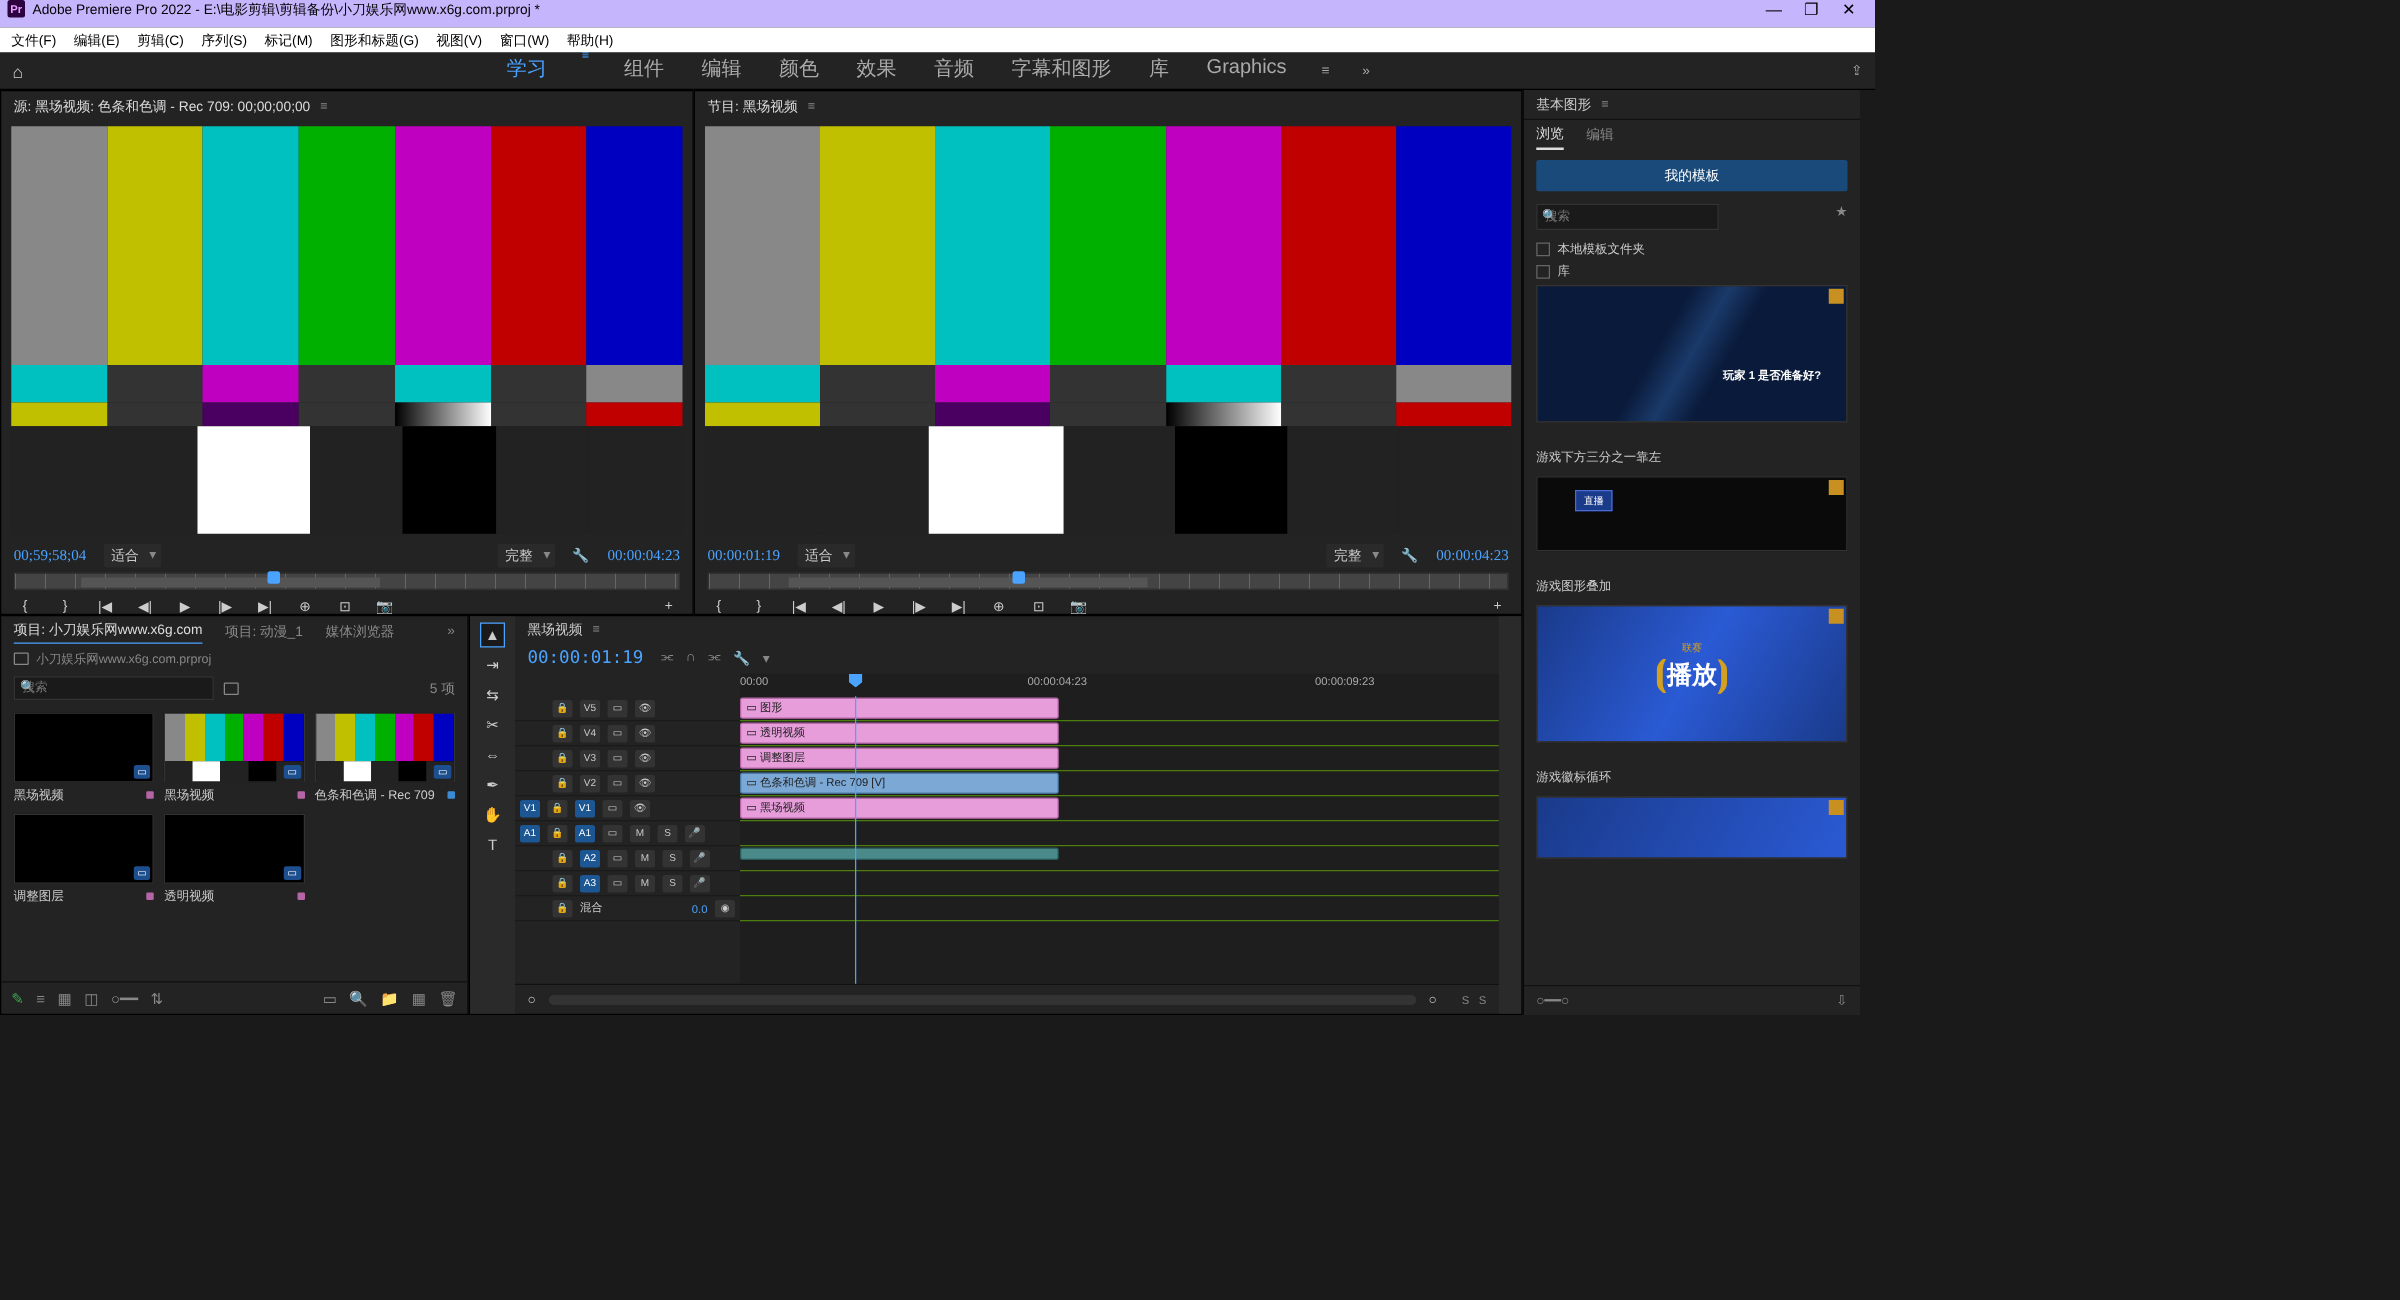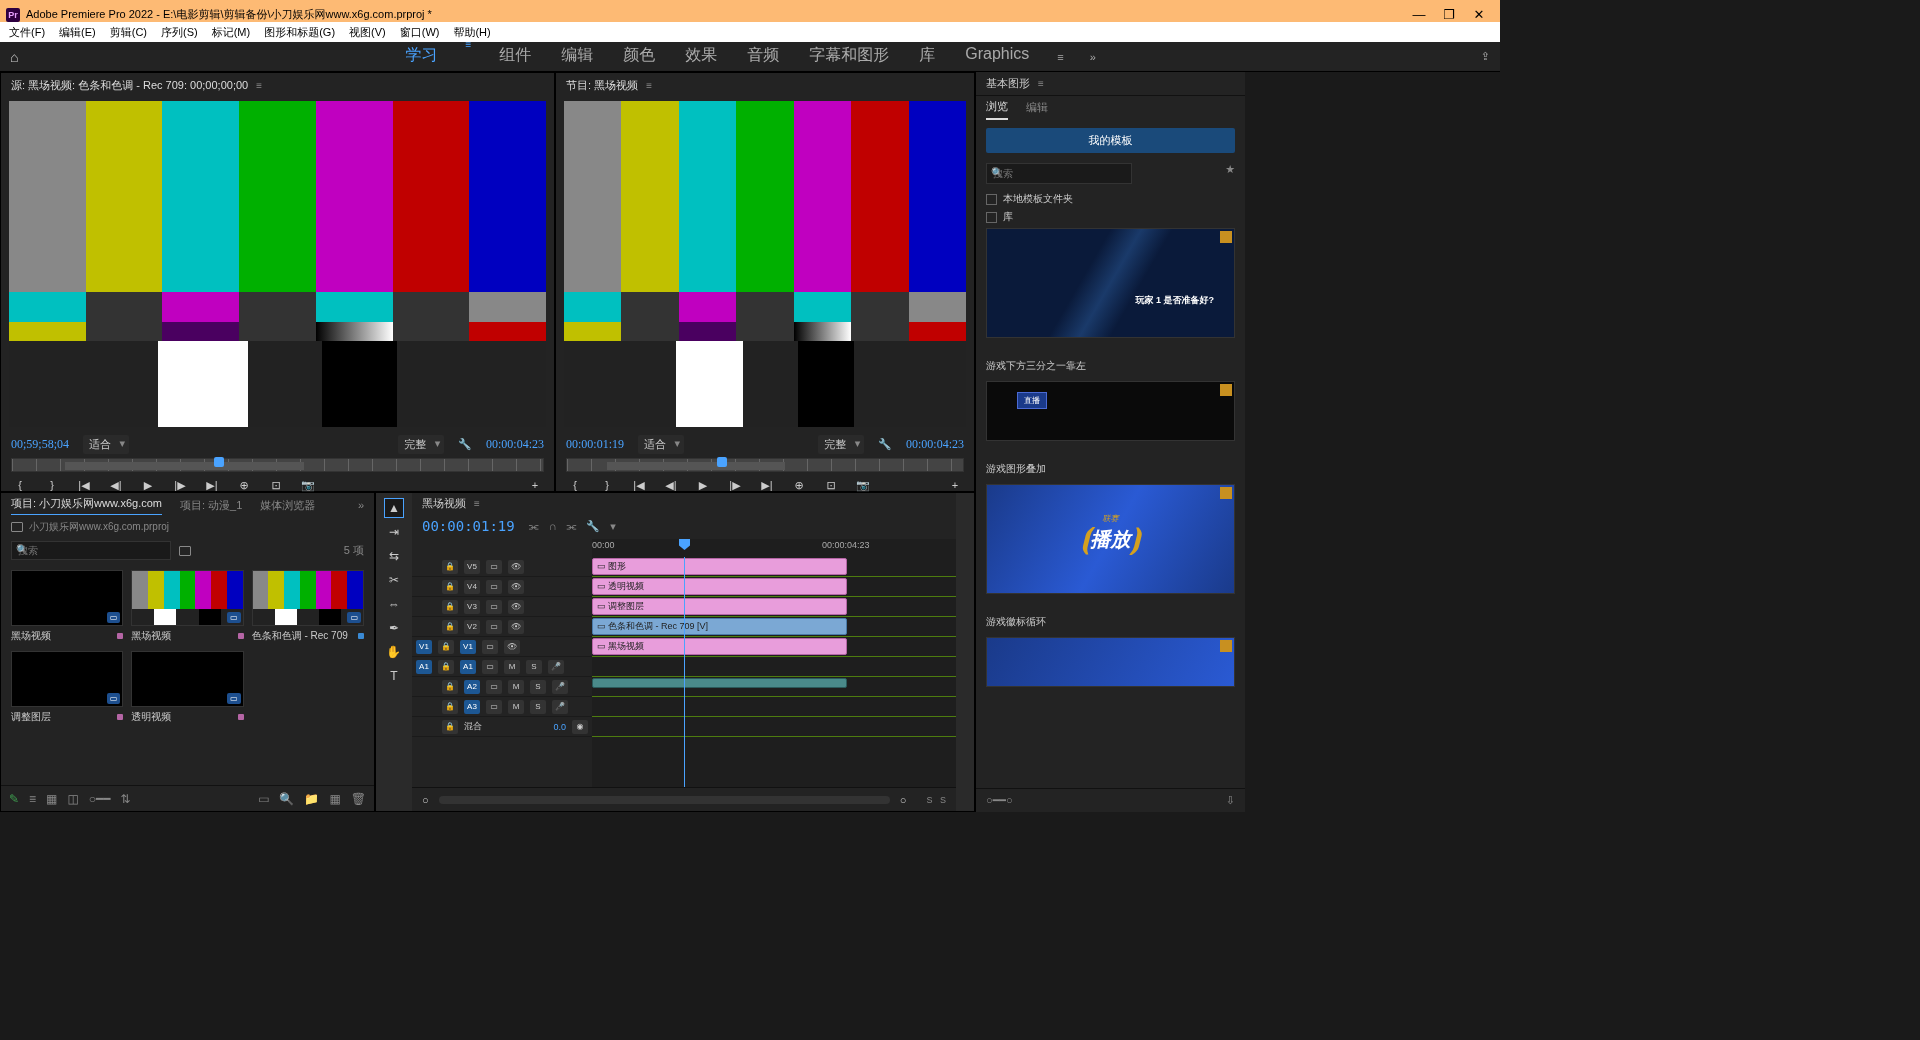--- a/index.html
+++ b/index.html
@@ -1,30 +1,30 @@
 <!DOCTYPE html>
 <html><head>
 <meta charset="utf-8">
 <style>
 *{margin:0;padding:0;box-sizing:border-box;font-family:"Microsoft YaHei",Arial,sans-serif;user-select:none}
 body{background:#1a1a1a;color:#ccc;font-size:11px;width:1500px;height:812px;overflow:hidden}
-.title-bar{background:#fdba74;height:22px;display:flex;align-items:flex-end;padding:0 6px;color:#000;font-size:11px}
+.title-bar{background:#c4b5fd;height:22px;display:flex;align-items:flex-start;padding:0 6px;color:#000;font-size:11px}
 .title-bar .app-icon{width:14px;height:14px;background:#2d0040;color:#e8a0ff;display:flex;align-items:center;justify-content:center;font-size:9px;font-weight:bold;margin-right:6px;border-radius:2px}
 .title-bar .spacer{flex:1}
 .title-bar .win-btn{width:30px;text-align:center;font-size:13px;cursor:pointer}
 .menu-bar{background:#fff;height:20px;display:flex;align-items:center;padding:0 6px;color:#000;font-size:11px;gap:8px}
 .menu-bar span{cursor:pointer;padding:2px 3px}
 .workspace-bar{background:#232323;height:30px;display:flex;align-items:center;padding:0 10px;gap:26px;border-bottom:1px solid #000}
 .workspace-bar .home-btn{font-size:14px;cursor:pointer}
 .workspace-bar .ws-spacer{flex:1}
 .workspace-bar .ws-tab{padding:6px 2px;cursor:pointer;color:#aaa;font-size:16px}
 .workspace-bar .ws-tab.active{color:#4aa3ff;border-bottom:2px solid #4aa3ff}
 .workspace-bar .ws-icon{cursor:pointer;color:#aaa}
 .main{display:flex;height:740px}
-.left-col{width:975px;display:flex;flex-direction:column}
+.left-col{width:1218px;display:flex;flex-direction:column}
 .right-col{width:270px;background:#232323;border-left:1px solid #000}
 .monitors{height:420px;display:flex}
 .monitor{background:#232323;border:1px solid #000;display:flex;flex-direction:column}
 .monitor.src{width:555px}
 .monitor.prog{flex:1}
 .panel-tab{height:24px;display:flex;align-items:center;padding:0 10px;gap:8px;font-size:11px;color:#ddd}
 .hamburger{font-size:10px;color:#888;cursor:pointer}
 .color-bars{flex:1;display:flex;flex-direction:column;margin:4px 8px}
 .bars-row{display:flex}
 .bars-row.top{height:62%}
@@ -602,21 +602,21 @@
           <div class="eg-title">游戏下方三分之一靠左</div>
         </div>
         <div class="eg-item">
           <div class="eg-thumb" style="height: 60px; background: rgb(10, 10, 10);">
             <div style="position: absolute; top: 10px; left: 30px; background: rgb(26, 58, 138); color: rgb(255, 255, 255); font-size: 8px; padding: 2px 6px; border: 1px solid rgb(74, 106, 212);">直播</div>
             <div class="badge"></div>
           </div>
           <div class="eg-title">游戏图形叠加</div>
         </div>
         <div class="eg-item">
-          <div class="eg-thumb" style="background: linear-gradient(120deg, rgb(26, 58, 138), rgb(42, 90, 212), rgb(26, 58, 138)); font-style: italic;">
+          <div class="eg-thumb" style="background: linear-gradient(120deg, rgb(26, 58, 138), rgb(42, 90, 212), rgb(26, 58, 138));">
             <div style="position: absolute; top: 28px; width: 100%; text-align: center; color: rgb(212, 160, 32); font-size: 8px;">联赛</div>
             <div style="position: absolute; inset: 0px; display: flex; align-items: center; justify-content: center; color: rgb(255, 255, 255); font-size: 20px; font-weight: bold;"><span style="color:#d4a020;font-size:28px">⦗</span> 播放 <span style="color:#d4a020;font-size:28px">⦘</span></div>
             <div class="badge"></div>
           </div>
           <div class="eg-title">游戏徽标循环</div>
         </div>
         <div class="eg-item">
           <div class="eg-thumb" style="height: 50px; background: linear-gradient(120deg, rgb(26, 58, 138), rgb(42, 90, 212));">
             <div class="badge"></div>
           </div>

